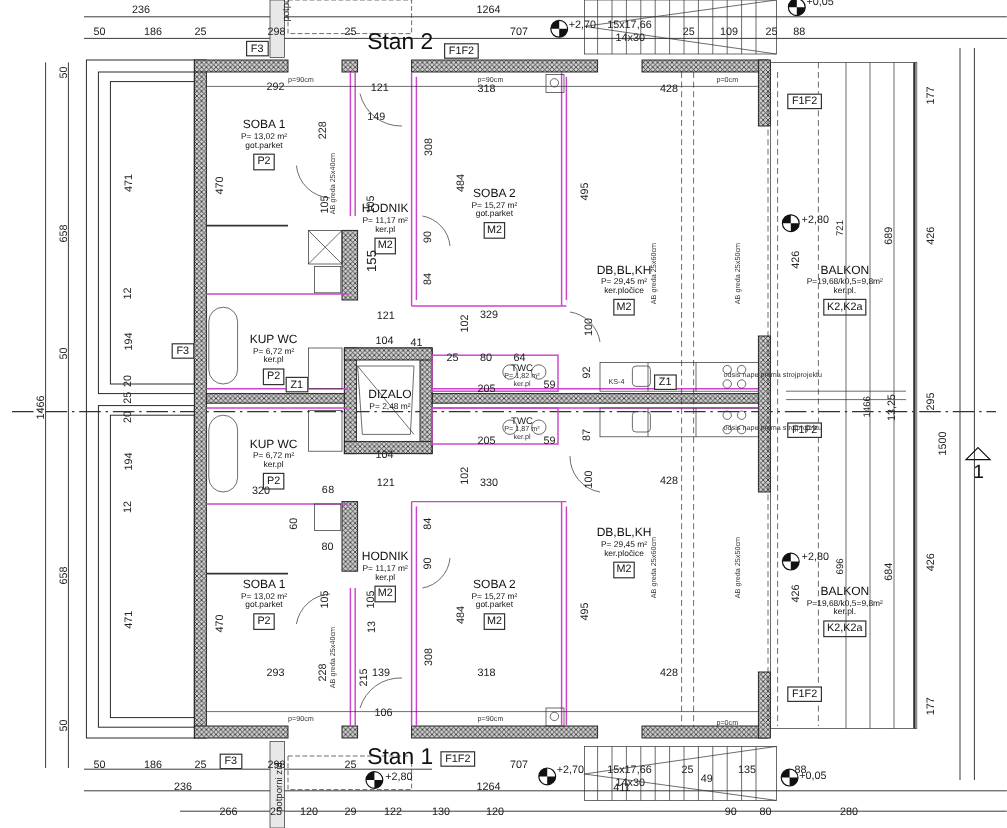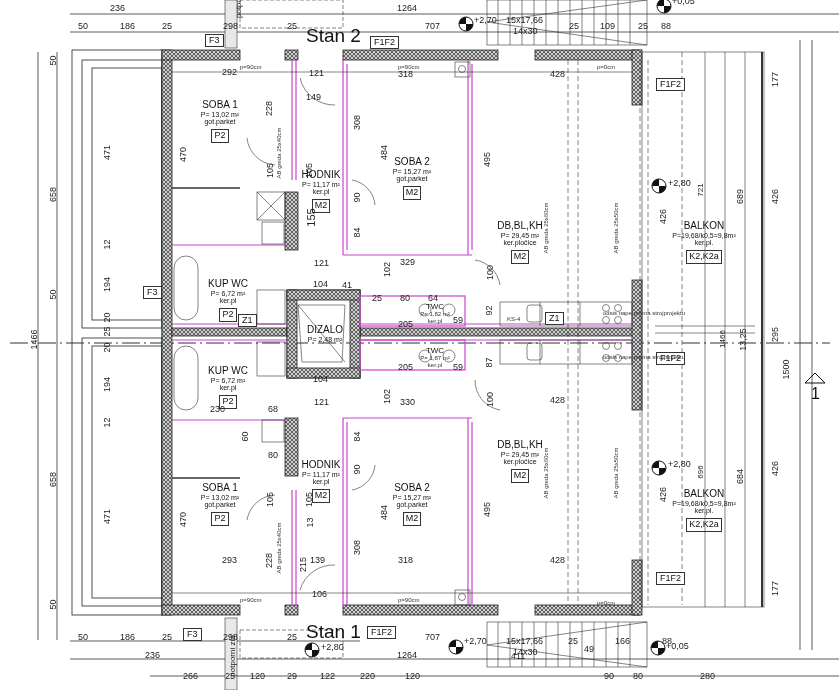--- a/index.html
+++ b/index.html
@@ -389,27 +389,27 @@
 <div class="t dim" style="left:223px;top:633px;">298</div>
 <div class="t dim" style="left:287px;top:633px;">25</div>
 <div class="t dim" style="left:145px;top:651px;">236</div>
 <div class="t dim" style="left:397px;top:651px;">1264</div>
 <div class="t dim" style="left:425px;top:633px;">707</div>
 <div class="t dim" style="left:183px;top:672px;">266</div>
 <div class="t dim" style="left:225px;top:672px;">25</div>
 <div class="t dim" style="left:250px;top:672px;">120</div>
 <div class="t dim" style="left:287px;top:672px;">29</div>
 <div class="t dim" style="left:320px;top:672px;">122</div>
-<div class="t dim" style="left:360px;top:672px;">220</div>
+<div class="t dim" style="left:360px;top:672px;">130</div>
 <div class="t dim" style="left:405px;top:672px;">120</div>
 <div class="t dim" style="left:511px;top:652px;">411</div>
 <div class="t dim" style="left:604px;top:672px;">90</div>
 <div class="t dim" style="left:633px;top:672px;">80</div>
 <div class="t dim" style="left:700px;top:672px;">280</div>
-<div class="t dim" style="left:615px;top:637px;">166</div>
+<div class="t dim" style="left:615px;top:637px;">135</div>
 <div class="t dim" style="left:584px;top:645px;">49</div>
 <div class="t dim" style="left:568px;top:637px;">25</div>
 <div class="t dim" style="left:662px;top:637px;">88</div>
 
 <div class="t dim dimv" style="left:24px;top:335px;">1466</div>
 <div class="t dim dimv" style="left:46px;top:190px;">658</div>
 <div class="t dim dimv" style="left:46px;top:475px;">658</div>
 <div class="t dim dimv" style="left:48px;top:56px;">50</div>
 <div class="t dim dimv" style="left:48px;top:290px;">50</div>
 <div class="t dim dimv" style="left:48px;top:600px;">50</div>
@@ -466,22 +466,22 @@
 <div class="t dim" style="left:453px;top:316px;">59</div>
 <div class="t dim" style="left:398px;top:320px;">205</div>
 <div class="t dim" style="left:398px;top:363px;">205</div>
 <div class="t dim" style="left:453px;top:363px;">59</div>
 <div class="t dim dimv" style="left:484px;top:358px;">87</div>
 <div class="t dim" style="left:313px;top:375px;">104</div>
 <div class="t dim" style="left:400px;top:398px;">330</div>
 <div class="t dim" style="left:314px;top:398px;">121</div>
 <div class="t dim dimv" style="left:380px;top:392px;">102</div>
 <div class="t dim dimv" style="left:483px;top:395px;">100</div>
-<div class="t dim" style="left:210px;top:405px;">230</div>
-<div class="t dim" style="left:268px;top:405px;">68</div>
+<div class="t dim" style="left:210px;top:405px;">320</div>
+<div class="t dim" style="left:268px;top:405px;font-family:Liberation Mono, monospace;">68</div>
 <div class="t dim dimv" style="left:240px;top:432px;">60</div>
 <div class="t dim" style="left:268px;top:451px;">80</div>
 <div class="t dim dimv" style="left:352px;top:465px;">90</div>
 <div class="t dim dimv" style="left:352px;top:432px;">84</div>
 <div class="t dim dimv" style="left:377px;top:508px;">484</div>
 <div class="t dim dimv" style="left:480px;top:505px;">495</div>
 <div class="t dim dimv" style="left:176px;top:515px;">470</div>
 <div class="t dim dimv" style="left:263px;top:495px;">105</div>
 <div class="t dim dimv" style="left:302px;top:495px;">105</div>
 <div class="t dim dimv" style="left:305px;top:518px;">13</div>

